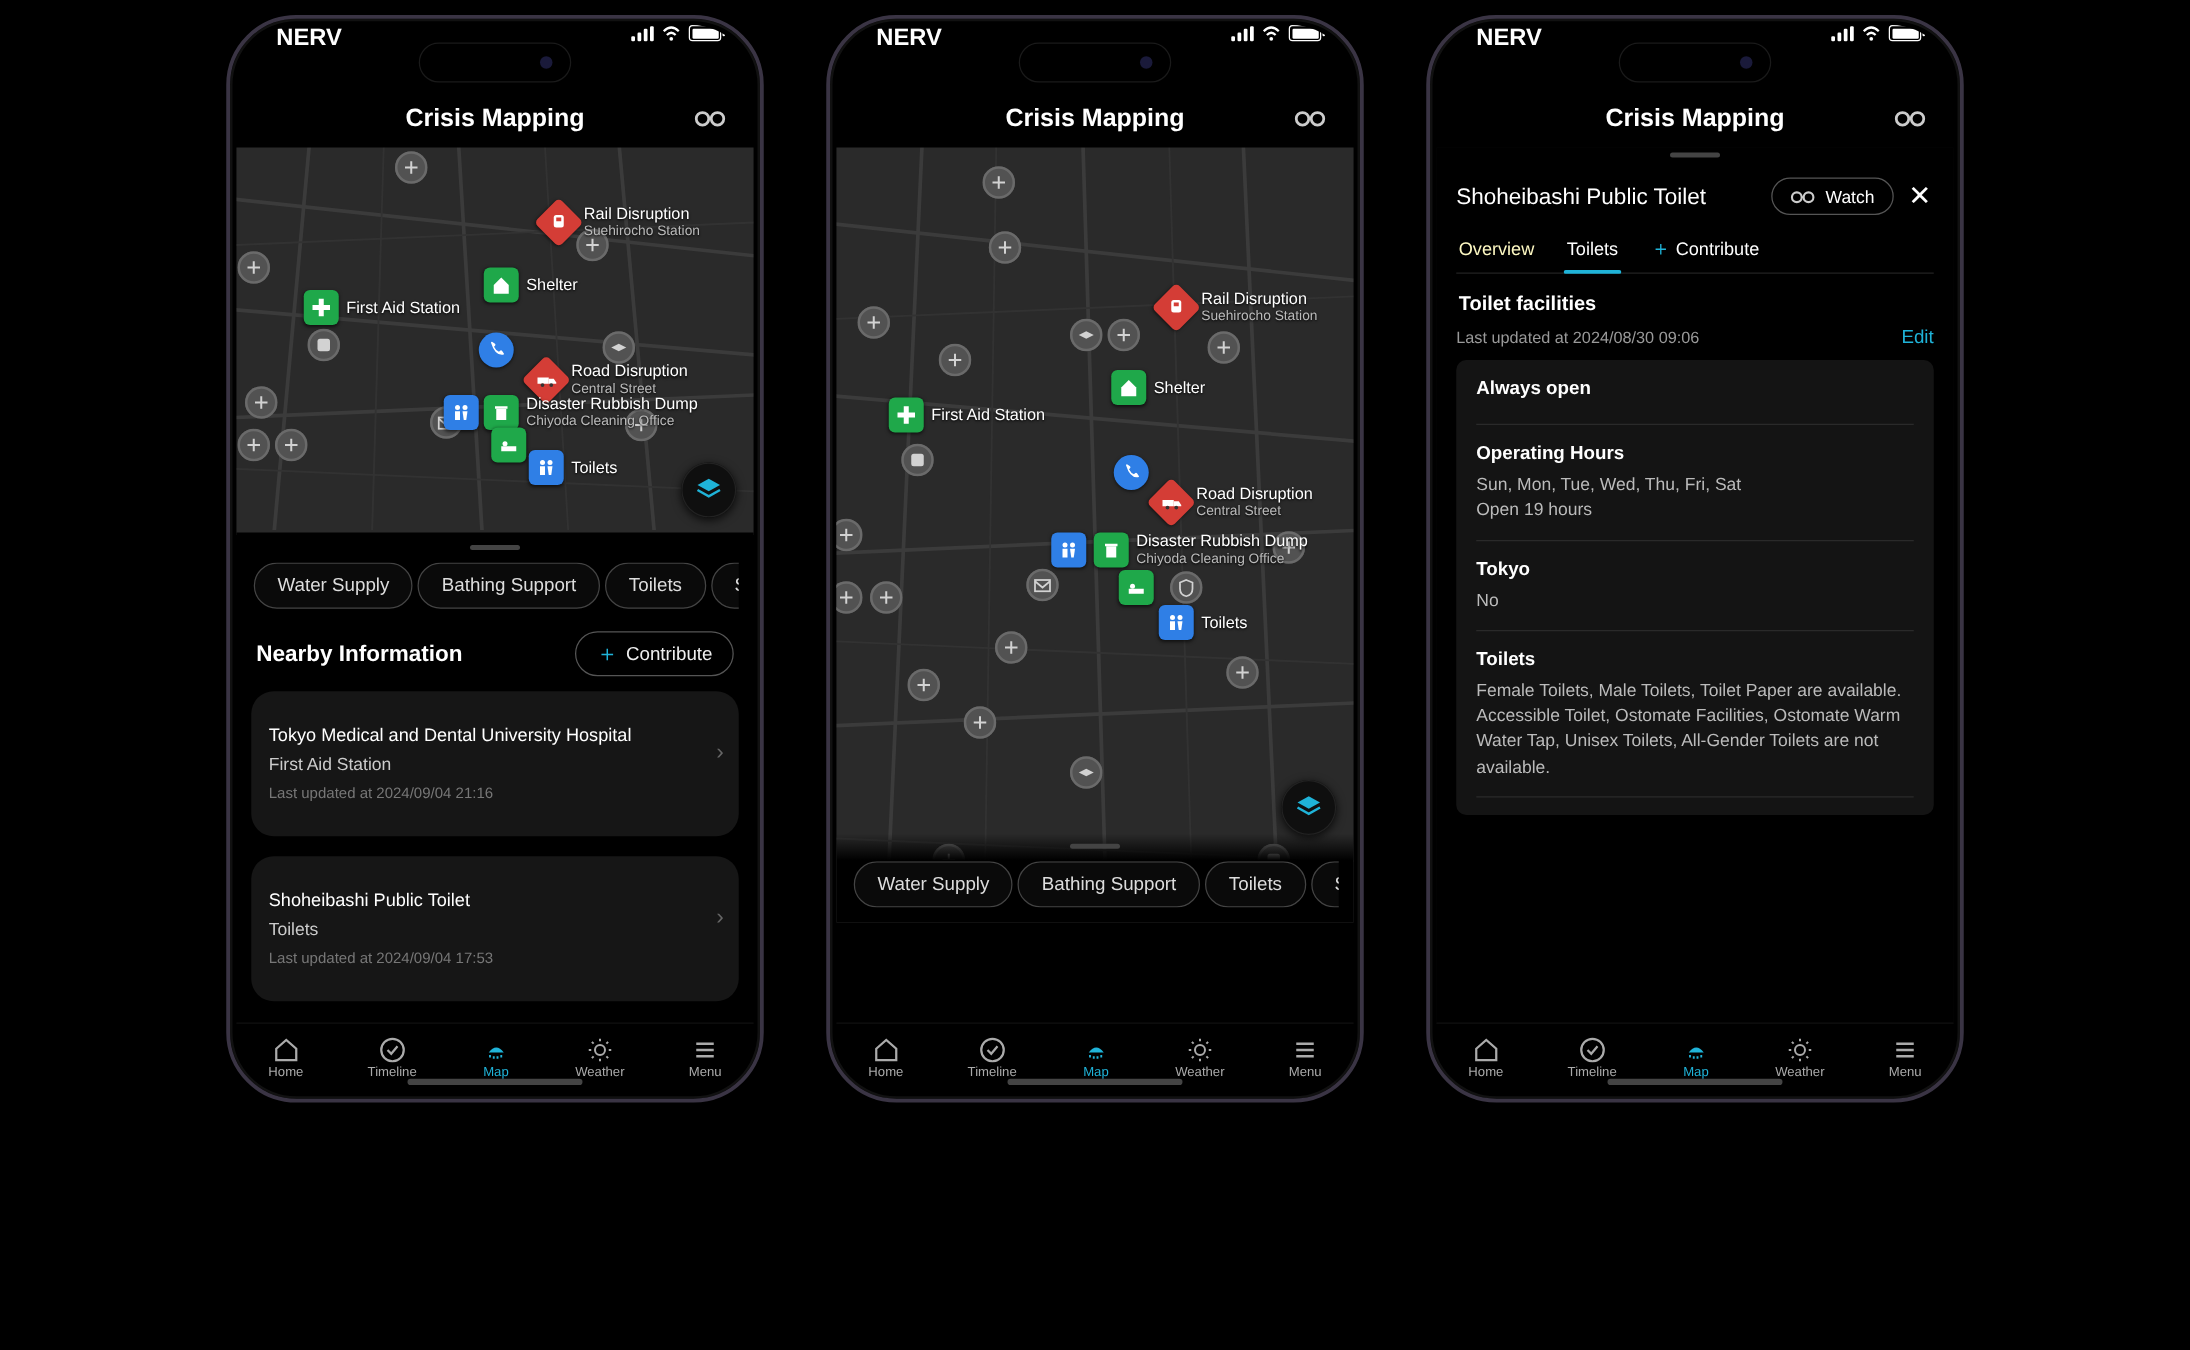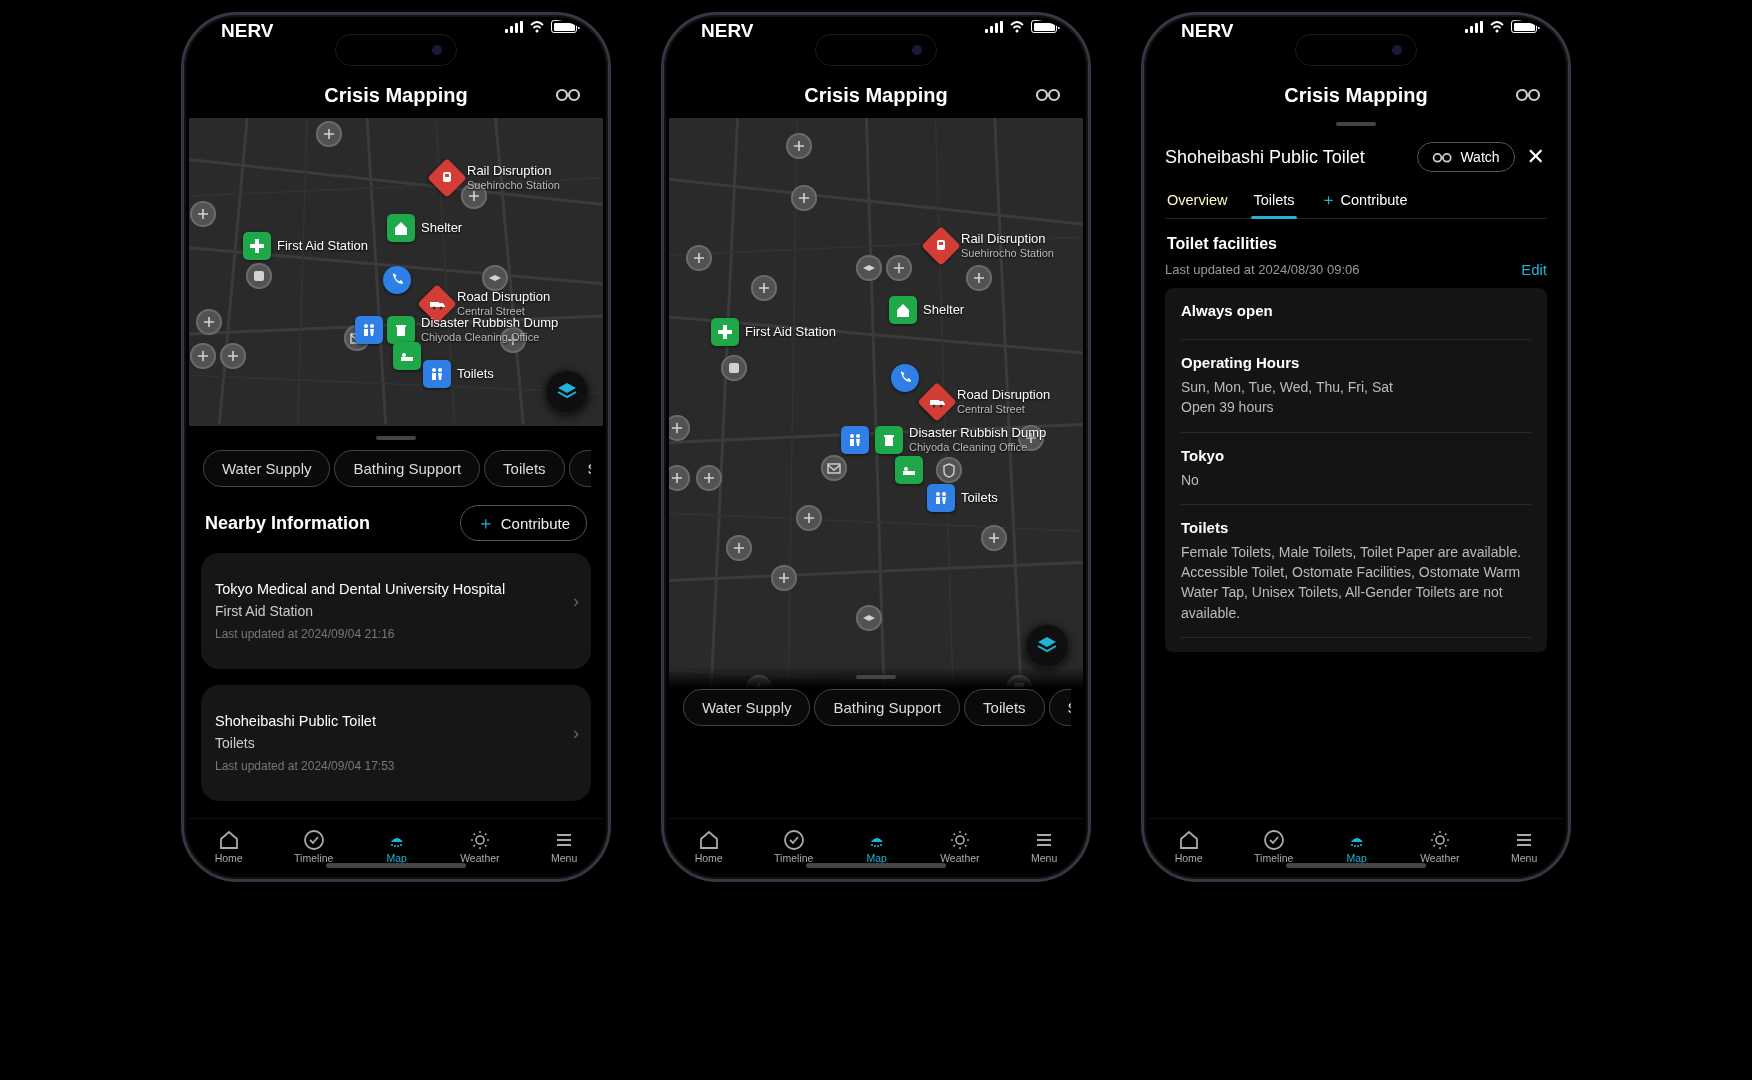--- a/index.html
+++ b/index.html
@@ -861,21 +861,21 @@
         <span class="edit-link">Edit</span>
       </div>
       <div class="panel">
         <div class="block">
               <h4>Always open</h4>
             </div>
         <div class="divider"></div>
         <div class="block">
           <h4>Operating Hours</h4>
           <p>Sun, Mon, Tue, Wed, Thu, Fri, Sat</p>
-          <p>Open 39 hours</p>
+          <p>Open 19 hours</p>
         </div>
         <div class="divider"></div>
         <div class="block">
           <h4>Tokyo</h4>
           <p>No</p>
         </div>
         <div class="divider"></div>
         <div class="block">
           <h4>Toilets</h4>
           <p>Female Toilets, Male Toilets, Toilet Paper are available. Accessible Toilet, Ostomate Facilities, Ostomate Warm Water Tap, Unisex Toilets, All-Gender Toilets are not available.</p>

